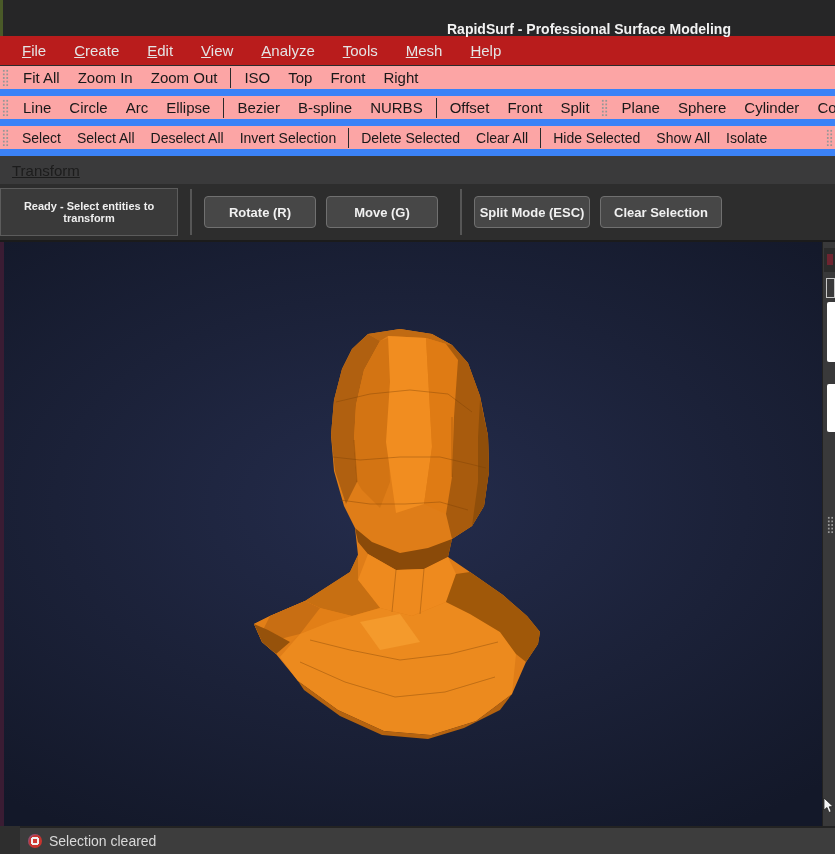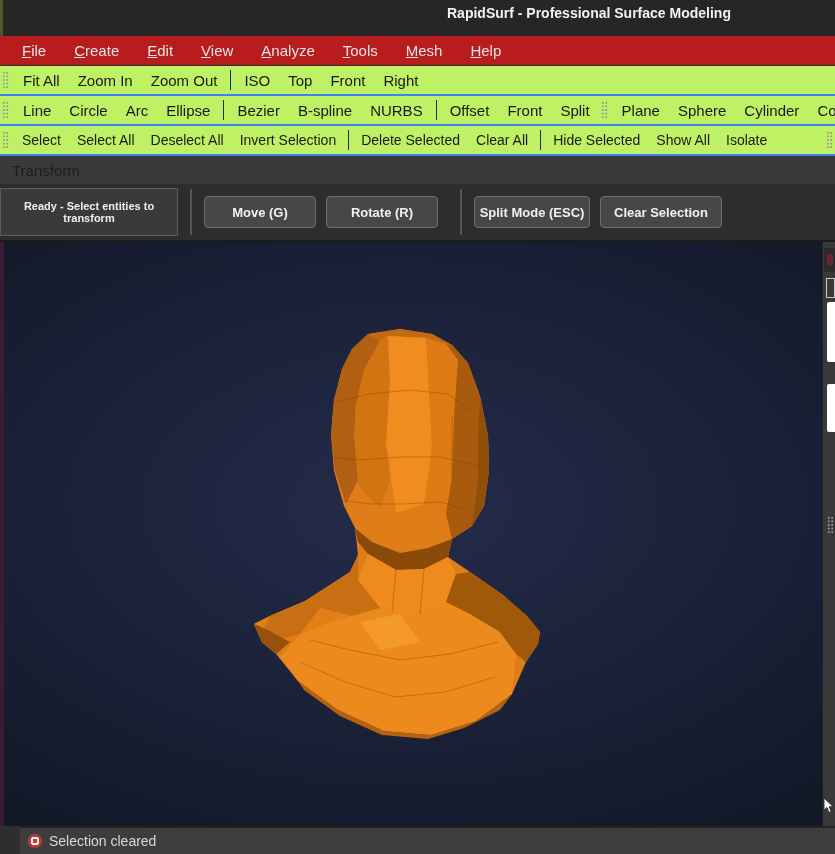--- a/index.html
+++ b/index.html
@@ -3,38 +3,38 @@
 <meta charset="utf-8">
 <style>
   * { box-sizing: border-box; margin: 0; padding: 0; }
   html,body { width: 835px; height: 854px; overflow: hidden; }
   body { font-family: "Liberation Sans", "DejaVu Sans", sans-serif; background: #2e2e2e; }
   .app { display: flex; flex-direction: column; width: 835px; height: 854px; }
 
   
   .titlebar { position: relative; height: 36px; background: #262627; flex: none; }
   .titlebar .edge-green { position: absolute; left: 0; top: 0; width: 3px; height: 100%; background: #4a5a28; }
-  .window-title { position: absolute; left: 447px; top: 5px; font-size: 14px; font-weight: bold; color: #f2f2f2; white-space: nowrap; }
+  .window-title { position: absolute; left: 447px; top: 21px; font-size: 14px; font-weight: bold; color: #f2f2f2; white-space: nowrap; }
 
   
   .menubar { display: flex; align-items: center; height: 30px; background: #b91c1c; border-bottom: 1px solid #2b2b2c; padding-left: 8px; flex: none; }
   .menu-item { padding: 0 14px; font-size: 15px; color: #e4e4e4; white-space: nowrap; }
 
   
-  .toolbar { display: flex; align-items: center; height: 30px; background: #bef264; border-bottom: 2px solid #3b82f6; overflow: hidden; white-space: nowrap; flex: none; }
+  .toolbar { display: flex; align-items: center; height: 30px; background: #fca5a5; border-bottom: 7px solid #3b82f6; overflow: hidden; white-space: nowrap; flex: none; }
   .grip { width: 7px; height: 18px; margin: 0 5px 0 2px; flex: none;
           background-image: radial-gradient(circle, #969696 0.9px, transparent 1.1px);
           background-size: 3.5px 3.6px; }
   .grip.right { margin-left: auto; margin-right: 2px; }
   .tb-btn { padding: 0 9px; font-size: 15px; color: #191919; flex: none; }
   .toolbar.row3 .tb-btn { font-size: 14px; padding: 0 8px; }
   .tb-sep { width: 1px; height: 20px; background: #2a2a2a; margin: 0 4px; flex: none; }
 
   
-  .tf-label-row { height: 28px; background: #3a3a3b; color: #1c1c1c; font-size: 15px; display: flex; align-items: center; padding-left: 12px; flex: none; }
+  .tf-label-row { height: 28px; background: #3a3a3b; color: #1c1c1c; font-size: 15px; display: flex; align-items: center; padding-left: 12px; flex: none; text-decoration: underline; }
   .tf-panel { height: 58px; background: #2d2d2d; display: flex; align-items: center; border-bottom: 2px solid #1b1b1b; overflow: hidden; flex: none; }
   .ready-box { margin-left: 0; width: 178px; height: 48px; border: 1px solid #5c5c5c; background: #3a3a3a;
                color: #efefef; font-weight: bold; font-size: 11px; display: flex; align-items: center; justify-content: center;
                text-align: center; flex: none; }
   .panel-sep { width: 2px; height: 46px; background: #565656; margin: 0 12px; flex: none; }
   .tf-btn { height: 32px; border: 1px solid #707070; border-radius: 4px; background: #474747; color: #f1f1f1;
             font-weight: bold; font-size: 13px; display: flex; align-items: center; justify-content: center;
             flex: none; margin-right: 10px; }
   .w112 { width: 112px; } .w116 { width: 116px; } .w120 { width: 122px; }
 
@@ -132,22 +132,22 @@
     <div class="tb-btn">Isolate</div>
     <div class="grip right"></div>
   </div>
 
   <div class="tf-label-row">
     <span>Transform</span>
   </div>
   <div class="tf-panel">
     <div class="ready-box">Ready - Select entities to transform</div>
     <div class="panel-sep"></div>
+    <div class="tf-btn w112">Rotate (R)</div>
     <div class="tf-btn w112">Move (G)</div>
-    <div class="tf-btn w112">Rotate (R)</div>
     <div class="panel-sep"></div>
     <div class="tf-btn w116">Split Mode (ESC)</div>
     <div class="tf-btn w120">Clear Selection</div>
   </div>
 
   <div class="viewport">
     <svg class="model-svg" width="822" height="584" viewBox="0 0 822 584">
 
       <path fill="#df7d18" d="M368,92 L400,87 L432,92 L452,103 L468,121 L480,154 L488,194 L489,229 L484,264 L472,284 L452,297
         L448,315 L470,330 L503,353 L527,374 L540,390 L538,402 L526,420 L512,452 L476,479 L431,493 L384,489 L338,468

